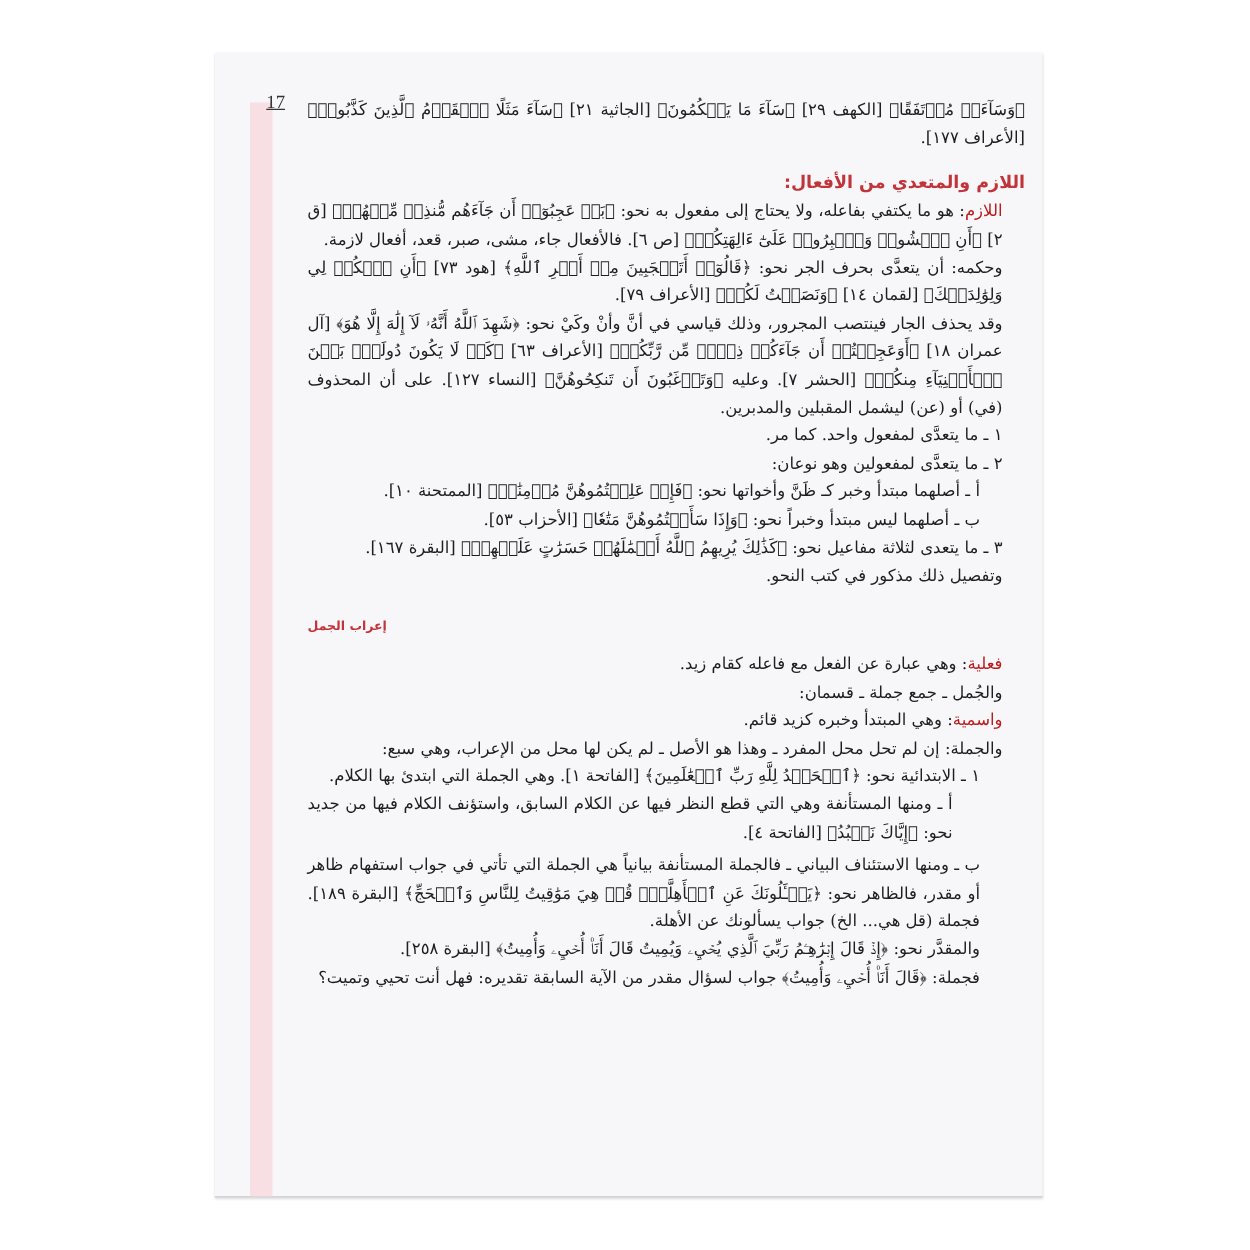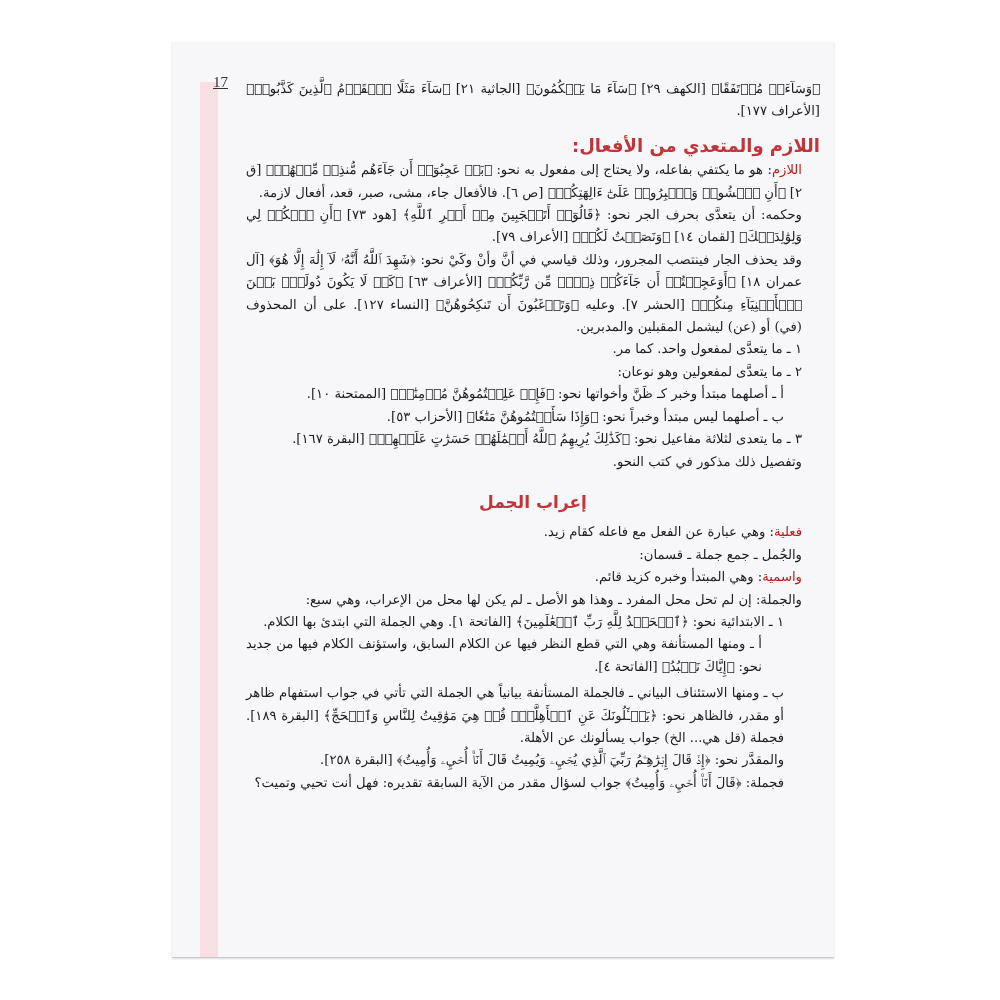--- a/index.html
+++ b/index.html
@@ -53,29 +53,29 @@
     .content p {
       margin: 0;
     }
     .indent { padding-right: 18px; }
     .indent2 { padding-right: 36px; }
     .indent3 { padding-right: 58px; }
     .section-heading {
       font-family: "DejaVu Sans", sans-serif;
       font-weight: bold;
       color: #c0353a;
-      font-size: 18px;
+      font-size: 14px;
       margin: 12px 0 2px 0 !important;
     }
     .center-heading {
       font-family: "DejaVu Sans", sans-serif;
       font-weight: bold;
       color: #c0353a;
-      font-size: 17px;
-      text-align: center;
+      font-size: 10px;
+      text-align: left;
       margin: 18px 0 8px 0 !important;
     }
     .term {
       color: #b91c1c;
       font-family: "DejaVu Sans", sans-serif;
       font-weight: normal;
     }
     .gap-small { height: 4px; }
   </style>
 </head>

